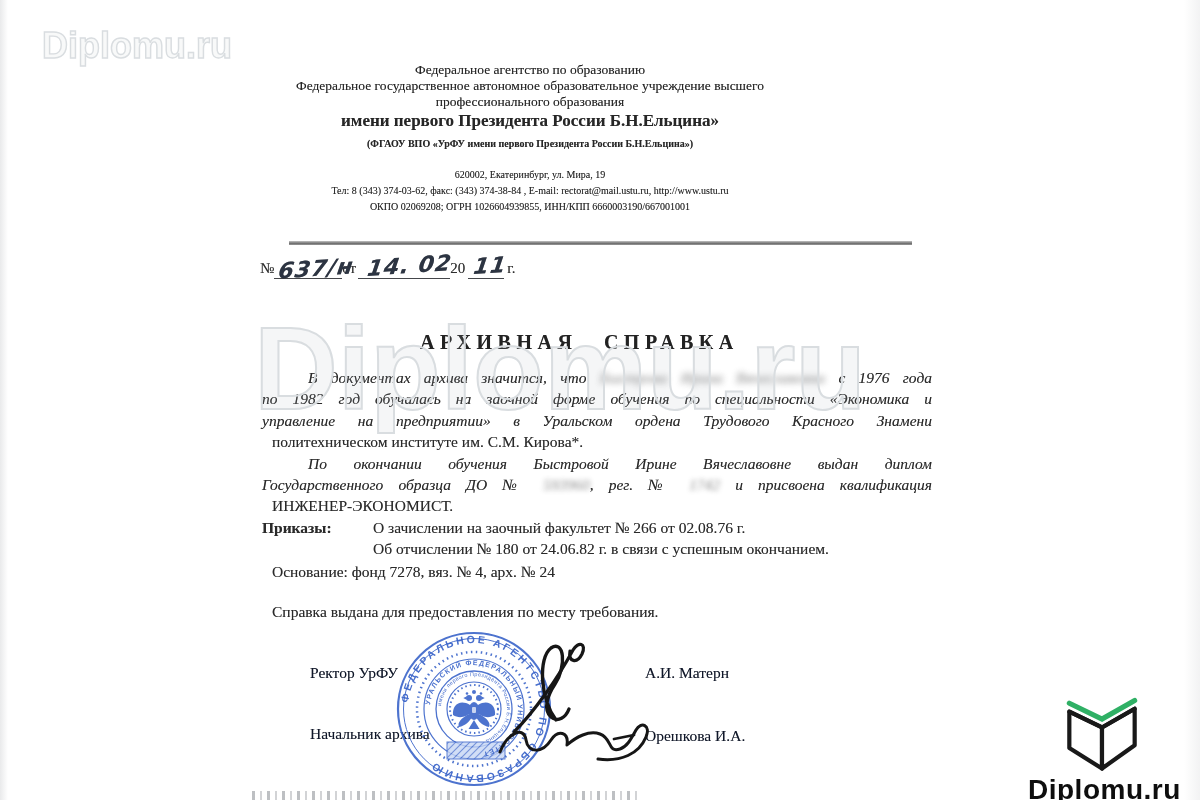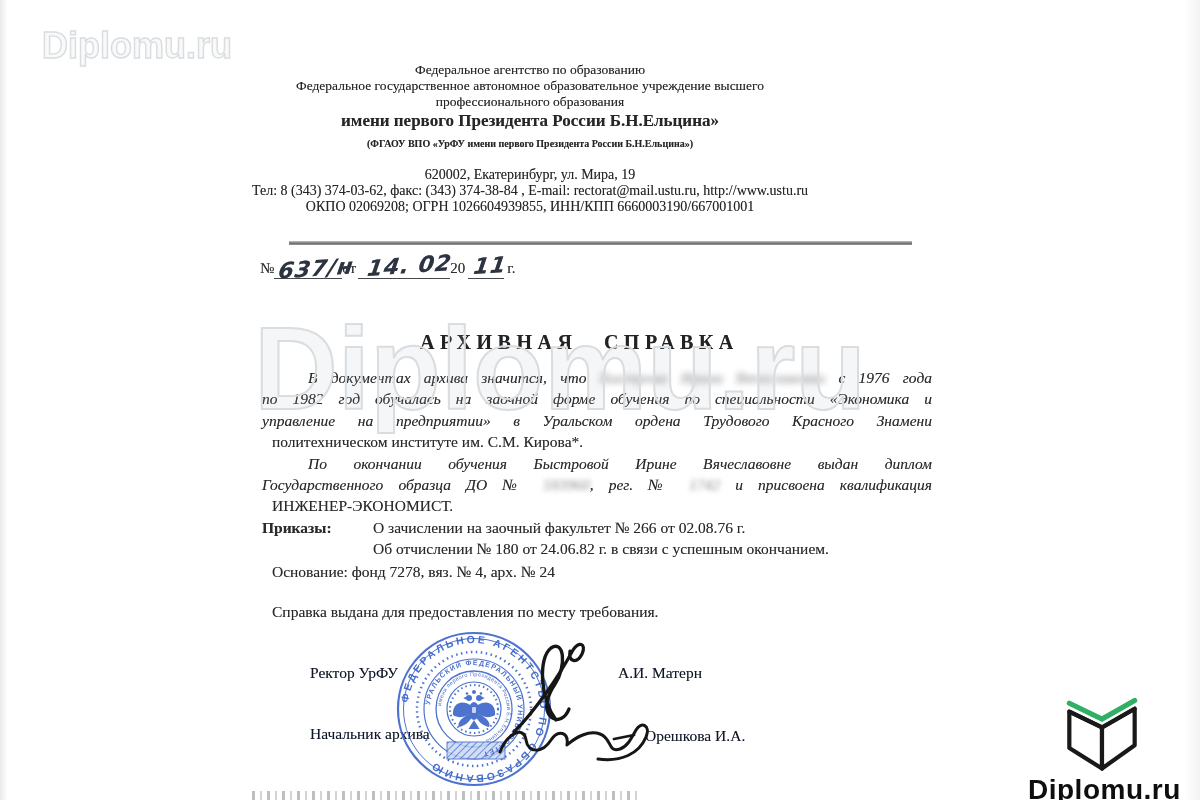--- a/index.html
+++ b/index.html
@@ -10,21 +10,21 @@
 
   
   .edge-left{left:0;top:0;width:8px;height:800px;background:linear-gradient(90deg,rgba(120,125,132,.16),rgba(255,255,255,0));}
   .edge-right{right:0;top:0;width:16px;height:800px;background:linear-gradient(270deg,rgba(130,135,140,.10),rgba(255,255,255,0));}
 
   
   .header{left:190px;top:62px;width:680px;text-align:center;}
   .h-small{font-size:13.5px;line-height:16px;}
   .h-bold{font-size:17px;font-weight:bold;line-height:21px;}
   .h-abbr{font-size:10px;font-weight:bold;line-height:22px;margin-top:2px;}
-  .h-addr{font-size:14px;line-height:16px;text-align:center;}
+  .h-addr{font-size:10px;line-height:16px;text-align:center;}
   .addr-block{margin-top:12px;}
   .rule{left:289px;top:241px;width:623px;height:4px;
         background:linear-gradient(#c3c3c3,#6f6f6f 60%,#9a9a9a);}
 
   
   .refline{left:260px;top:252px;display:flex;align-items:flex-end;font-size:15px;color:#2e2e2e;}
   .refline .lbl{padding-bottom:2px;}
   .slot{position:relative;display:inline-block;border-bottom:1.2px solid #44464a;height:26px;}
   .s1{width:68px;} .s2{width:92px;margin-left:2px;} .s3{width:36px;margin-left:3px;}
   .hand{position:absolute;bottom:-3px;font-family:"DejaVu Sans",sans-serif;font-style:italic;font-weight:bold;
@@ -122,21 +122,21 @@
     <div class="orders-lines">
       <div class="bline lline">О зачислении на заочный факультет № 266 от 02.08.76 г.</div>
       <div class="bline lline">Об отчислении № 180 от 24.06.82 г. в связи с успешным окончанием.</div>
     </div>
   </div>
   <div class="bline lline basis">Основание: фонд 7278, вяз. № 4, арх. № 24</div>
   <div class="bline lline issued">Справка выдана для предоставления по месту требования.</div>
 </div>
 
 <div class="abs sig-label soft z2" style="left:310px;top:664px;">Ректор УрФУ</div>
-<div class="abs sig-label soft z2" style="left:618px;top:664px;">А.И. Матерн</div>
+<div class="abs sig-label soft z2" style="left:645px;top:664px;">А.И. Матерн</div>
 <div class="abs sig-label soft z2" style="left:310px;top:725px;">Начальник архива</div>
 <div class="abs sig-label soft z2" style="left:645px;top:727px;">Орешкова И.А.</div>
 
 <svg class="abs z3" style="left:394px;top:629px;" width="160" height="160" viewBox="-80 -80 160 160">
   <defs>
     <pattern id="hx" width="5" height="5" patternUnits="userSpaceOnUse" patternTransform="rotate(45)">
       <rect width="5" height="5" fill="#c6d6f4"></rect>
       <line x1="0" y1="0" x2="0" y2="5" stroke="#3560c8" stroke-width="1.6"></line>
     </pattern>
     <path id="sr1" d="M -66 0 A 66 66 0 1 1 66 0 A 66 66 0 1 1 -66 0" fill="none"></path>

